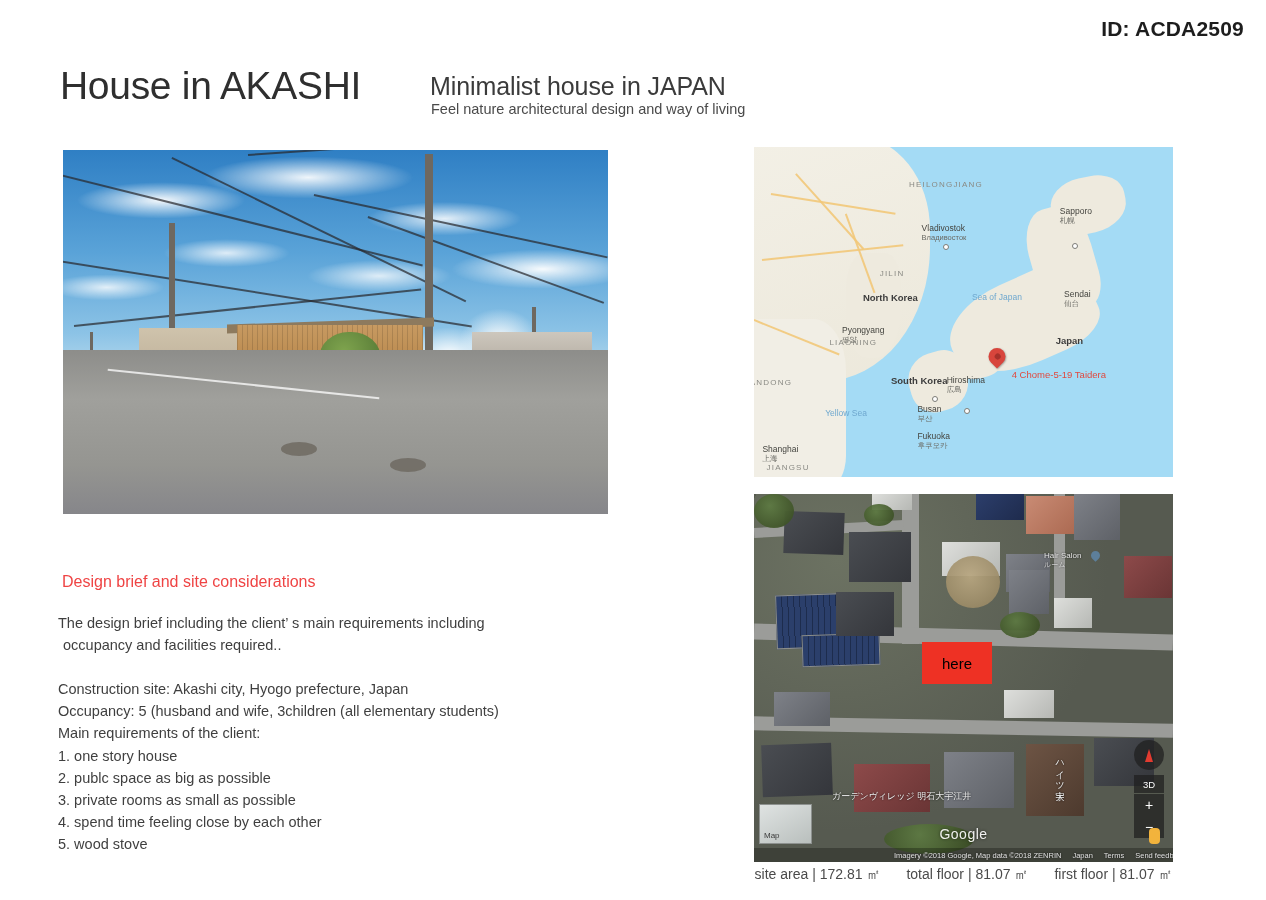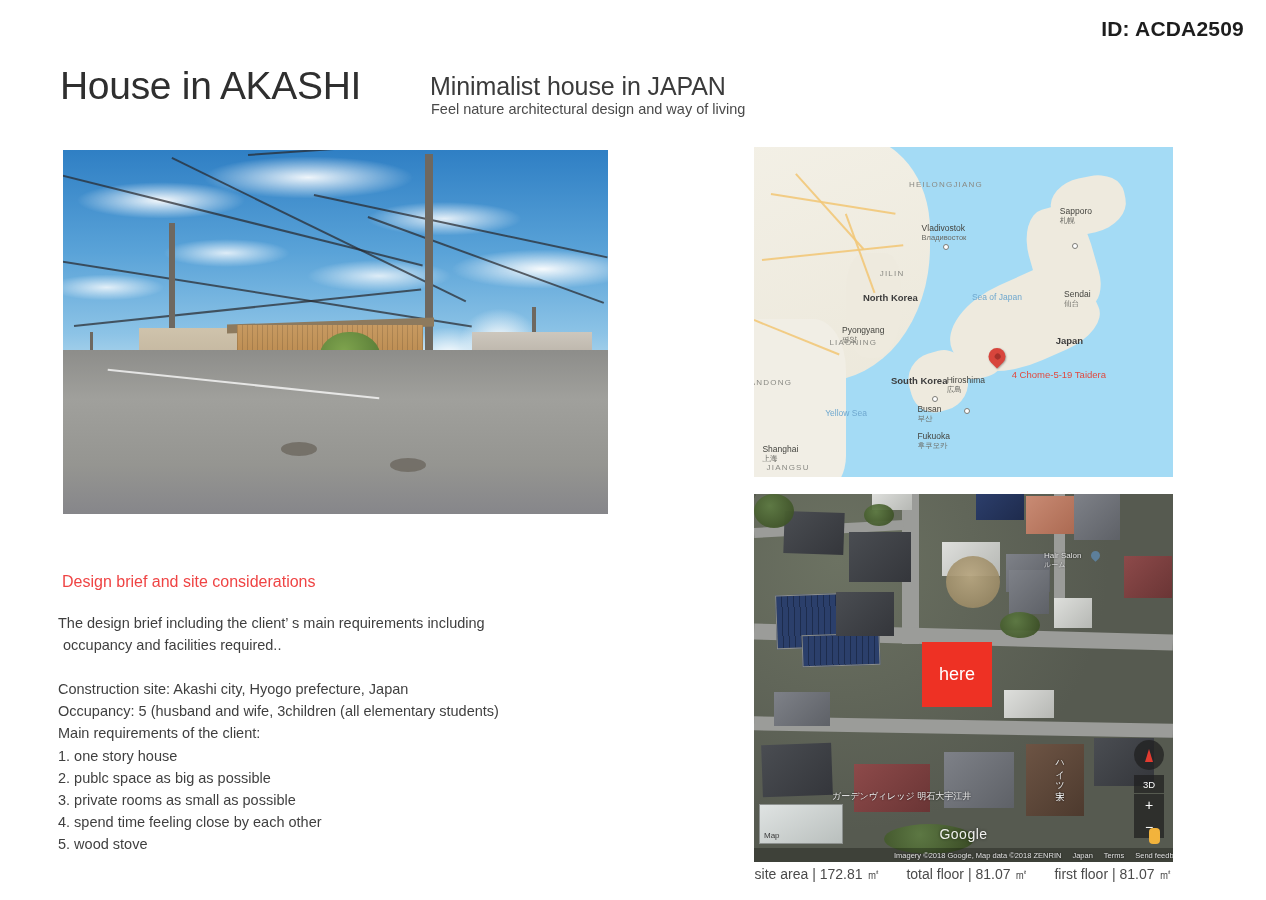--- a/index.html
+++ b/index.html
@@ -276,24 +276,24 @@
       #24365c;
     border: 1px solid #8b8d8a;
   }
   .veg {
     position: absolute; border-radius: 50%;
     background: radial-gradient(circle at 40% 35%, #5d7a42, #35471f);
     opacity: .92;
   }
   #here-marker {
     position: absolute; left: 168px; top: 148px;
-    width: 70px; height: 65px;
+    width: 70px; height: 42px;
     background: #ee3124;
     display: flex; align-items: center; justify-content: center;
-    color: #ffffff; font-size: 18px;
+    color: #000000; font-size: 15px;
   }
   #sat-poi {
     position: absolute; left: 290px; top: 57px;
     font-size: 8px; color: #e8e8e8; white-space: nowrap;
     text-shadow: 0 0 2px rgba(0,0,0,.9);
   }
   #sat-poi .jp { display: block; font-size: 7px; opacity: .85; }
   #sat-poi-pin {
     position: absolute; left: 337px; top: 57px;
     width: 9px; height: 9px; border-radius: 50% 50% 50% 0;
@@ -319,21 +319,21 @@
     position: absolute; left: 0; bottom: 0; width: 100%; height: 14px;
     display: flex; align-items: center; gap: 11px;
     padding-left: 140px; box-sizing: border-box;
     font-size: 7.5px; color: #e2e2e2;
     background: rgba(0,0,0,.28);
     text-shadow: 0 0 2px rgba(0,0,0,.8);
     white-space: nowrap;
   }
   #map-toggle {
     position: absolute; left: 5px; bottom: 18px;
-    width: 84px; height: 40px;
+    width: 53px; height: 40px;
     background: linear-gradient(150deg, #dfe3e2, #b9bfbd);
     border: 1px solid #8d918f;
     font-size: 8px; color: #3b3b3b;
     display: flex; align-items: flex-end; padding: 0 0 3px 4px;
     box-sizing: border-box;
   }
   .sat-ctrl {
     position: absolute; right: 9px;
     background: rgba(30,30,30,.72); color: #fff;
     display: flex; align-items: center; justify-content: center;

